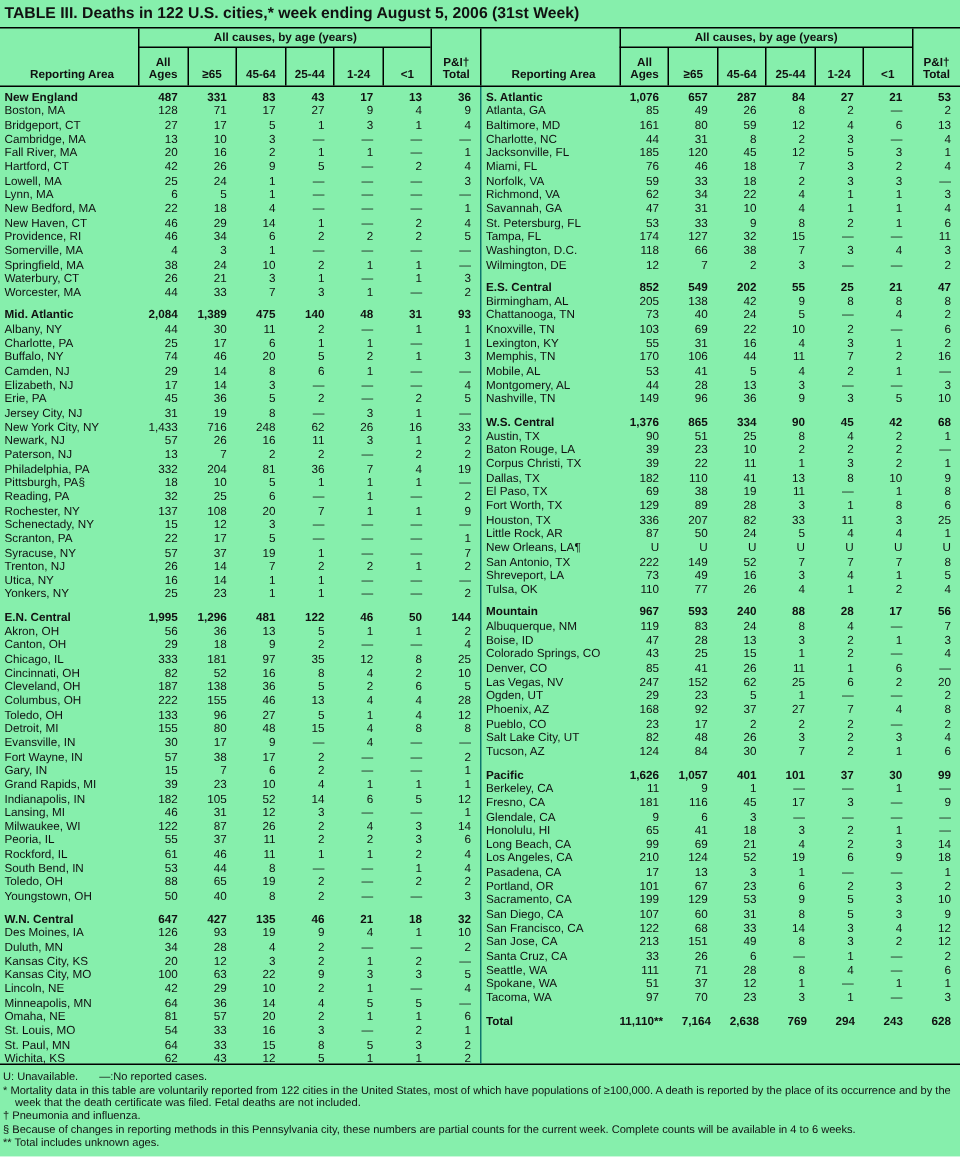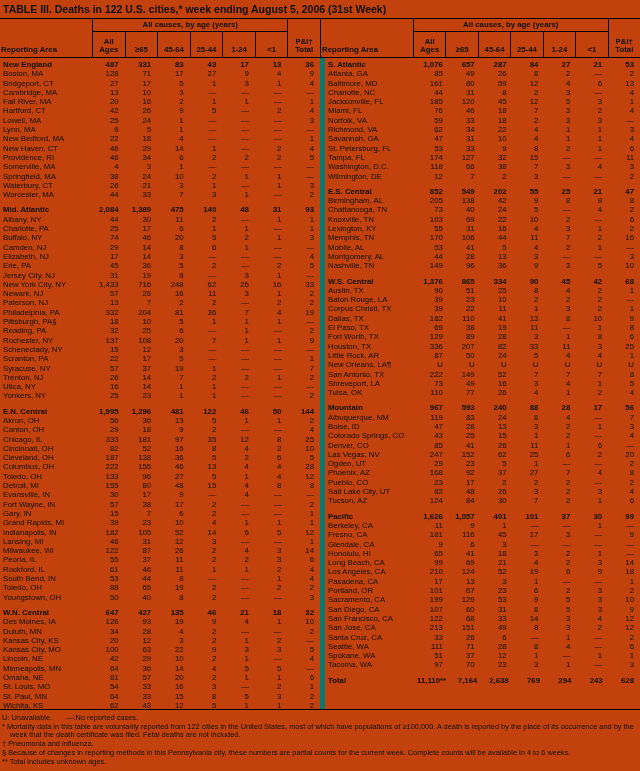--- a/index.html
+++ b/index.html
@@ -1,33 +1,33 @@
 <!DOCTYPE html>
 <html><head>
 <meta charset="utf-8">
 <style>
   * { margin:0; padding:0; box-sizing:border-box; }
   html,body { background:#fff; }
   .page {
-    width:640px; height:771px; background:#c2410c; position:relative;
+    width:640px; height:771px; background:#86efac; position:relative;
     font-family:"Liberation Sans", sans-serif; color:#111; overflow:hidden;
   }
   .title { font-size:10.5px; font-weight:bold; padding:3px 2px 3px 3px; letter-spacing:0; }
   .thead { display:flex; border-top:1px solid #000; border-bottom:1px solid #000; }
   .hhalf { display:grid; grid-template-columns:92px repeat(7,1fr); grid-template-rows:13px 25px; width:320px; }
   .hhalf.right { border-left:1px solid #000; }
   .hcell { font-size:7.8px; font-weight:bold; line-height:8.6px; display:flex; align-items:flex-end; justify-content:center; white-space:pre-line; text-align:center; padding-bottom:2px; }
-  .h-area { grid-column:1; grid-row:1/3; justify-content:flex-start; padding-left:1px; text-align:center; }
+  .h-area { grid-column:1; grid-row:1/3; justify-content:flex-start; padding-left:20px; text-align:center; }
   .h-group { grid-column:2/8; grid-row:1; border-left:1px solid #000; border-bottom:1px solid #000; align-items:center; padding-bottom:0; justify-content:center; }
   .h-col { grid-row:2; border-left:1px solid #000; }
   .h-c0{grid-column:2} .h-c1{grid-column:3} .h-c2{grid-column:4} .h-c3{grid-column:5} .h-c4{grid-column:6} .h-c5{grid-column:7}
   .h-pi { grid-column:8; grid-row:1/3; border-left:1px solid #000; }
   .tbody { display:flex; height:652px; border-bottom:1px solid #000; }
   .bhalf { width:320px; padding-top:2px; }
-  .bhalf.right { border-left:5px solid #0f766e; }
+  .bhalf.right { border-left:1px solid #0f766e; }
   .row { display:grid; grid-template-columns:92px repeat(7,1fr); height:9.3px; line-height:9.4px; font-size:7.8px; }
   .row .lab { padding-left:3px; white-space:nowrap; overflow:hidden; }
   .row .num { text-align:right; padding-right:6px; white-space:nowrap; }
   .row.sec { font-weight:bold; }
   .row.sec.gap, .row.tot { margin-top:6px; }
   .row.tot { font-weight:bold; }
   .footnotes { padding:4px 3px 0 2px; font-size:7.4px; line-height:8.7px; }
   .fn { padding-left:8px; text-indent:-8px; }
   .fn-legend .dash { margin-left:14px; }
 </style>

